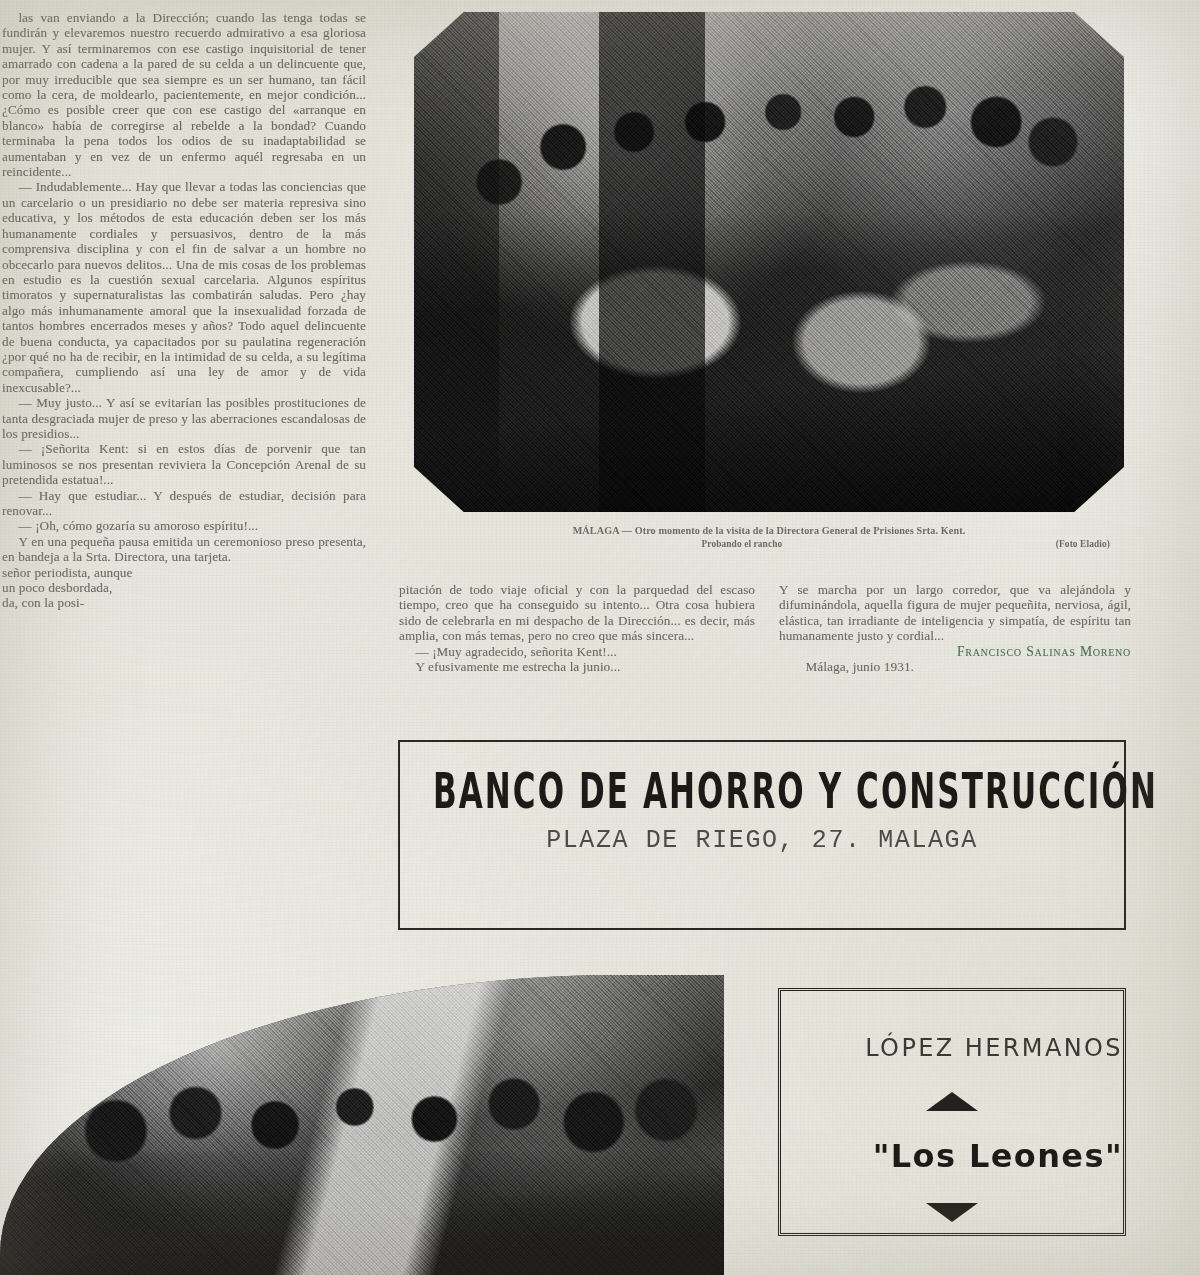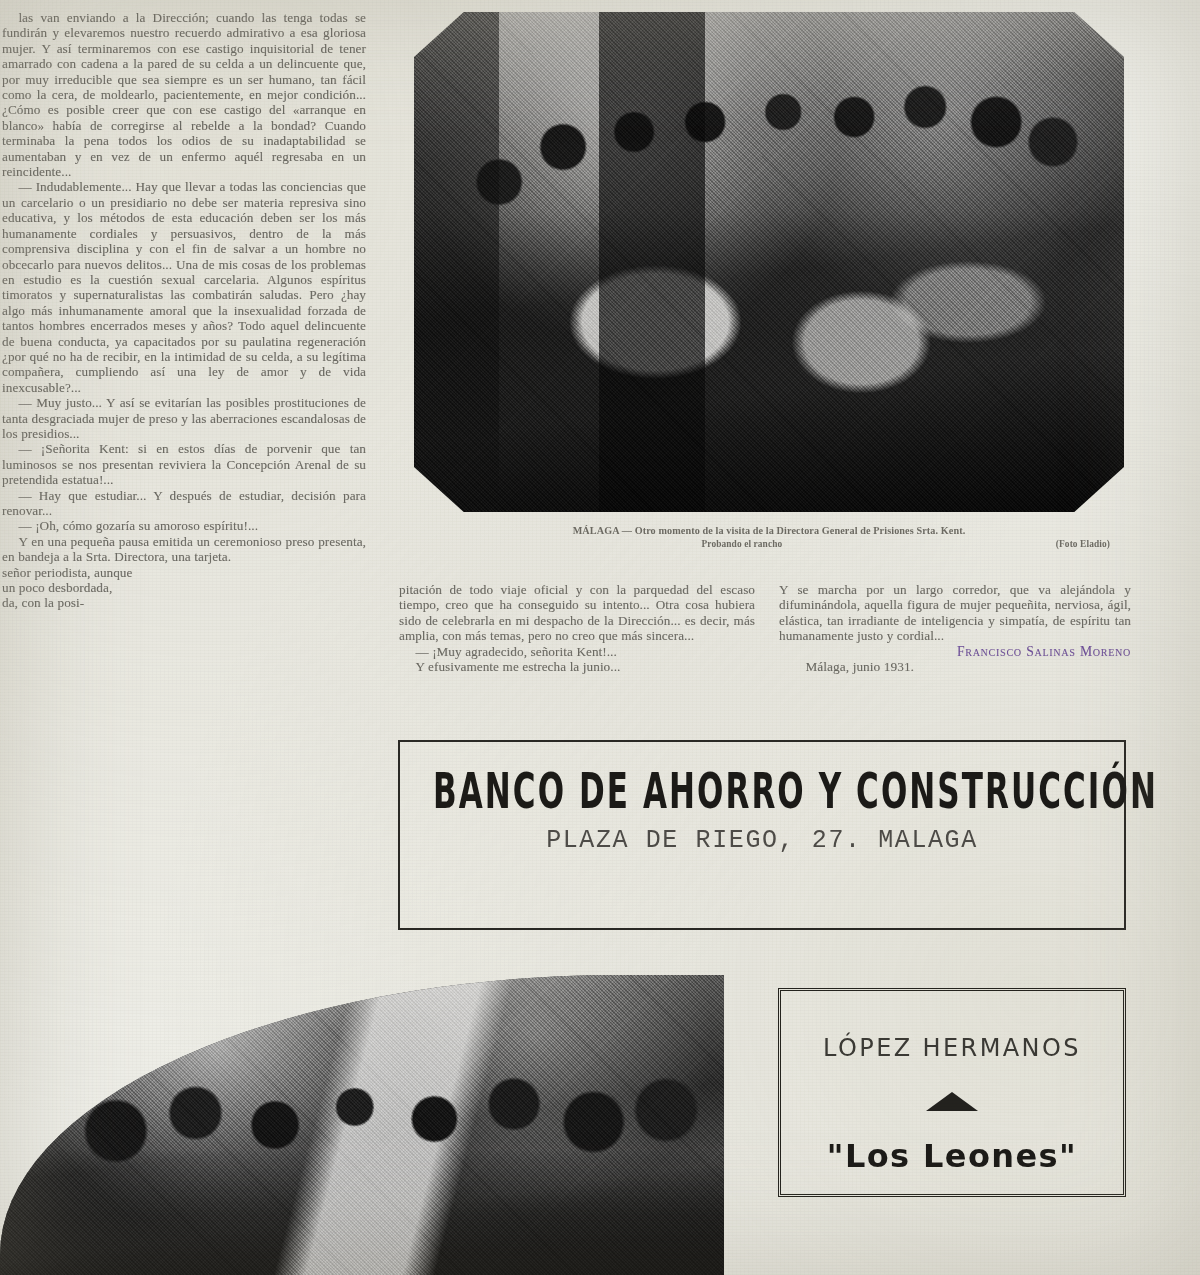--- a/index.html
+++ b/index.html
@@ -52,21 +52,21 @@
   #mid-col{left:399px;top:582px;width:356px;}
   #right-col{left:779px;top:582px;width:352px;}
 
   .byline{
     text-align:right;
     font-variant:small-caps;
     letter-spacing:.75px;
     font-size:13.6px;
     margin-top:3px;
     text-indent:0;
-    color:#4c1d95;
+    color:#14532d;
   }
   .dateline{
     text-indent:0;
     margin-top:6px;
     font-size:13.2px;
     padding-left:10px;
   }
 
   
   .photo{
@@ -197,25 +197,25 @@
     line-height:22.5px;
     color:#3b3935;
     margin-top:13px;
     opacity:.84;
     filter:blur(.26px);
     letter-spacing:.2px;
   }
 
   
   #ad-leones{
-    position:absolute;left:778px;top:988px;width:348px;height:209px;
+    position:absolute;left:778px;top:988px;width:348px;height:248px;
     border:3px double #25241f;
     background:#efefe9;
     box-sizing:border-box;
-    text-align:center;
+    text-align:right;
     overflow:hidden;
   }
   #ad-leones .brand{
     font-family:"DejaVu Sans", sans-serif;
     font-size:24px;
     letter-spacing:2.4px;
     color:#2a2925;
     margin-top:43px;
     opacity:.9;
   }

